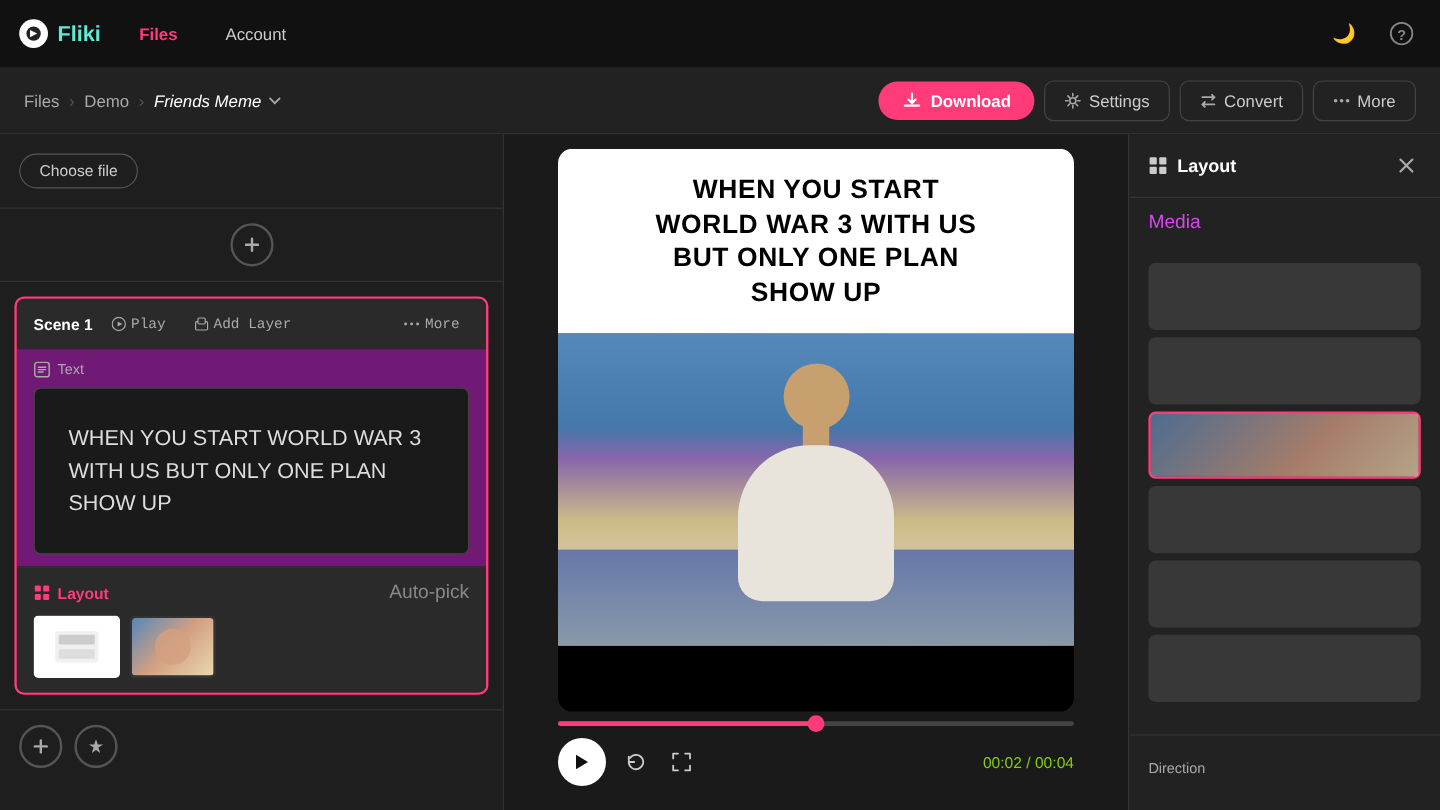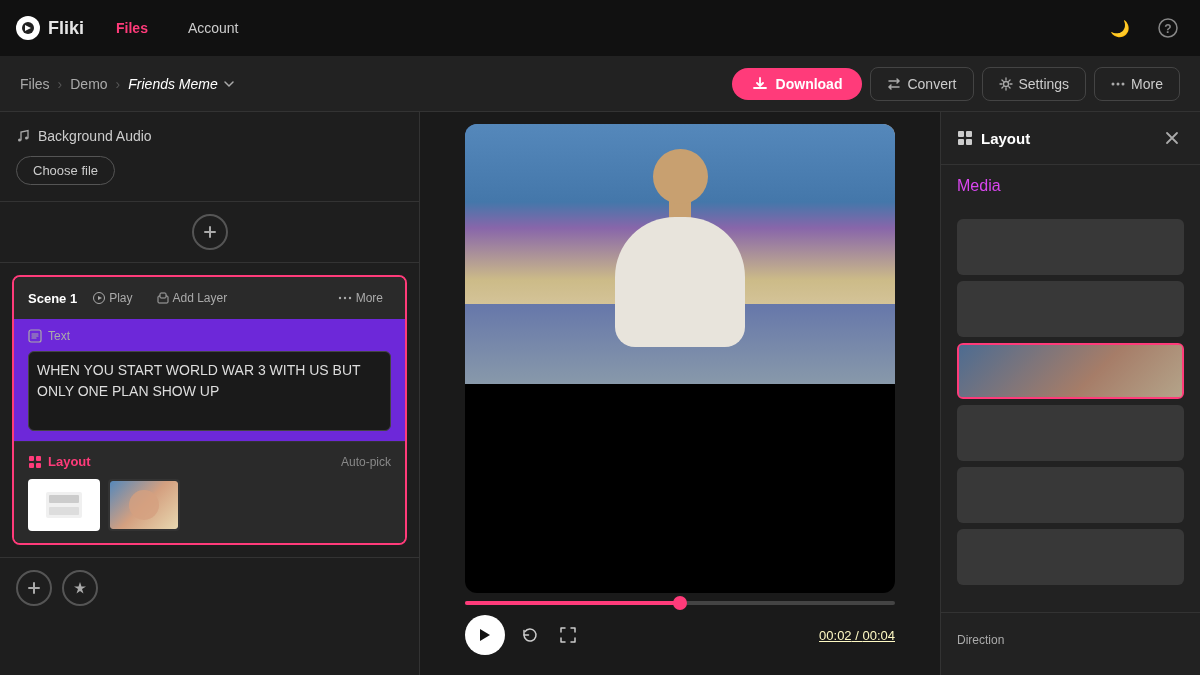--- a/index.html
+++ b/index.html
@@ -23,21 +23,21 @@
       padding: 0 16px;
       gap: 24px;
       flex-shrink: 0;
     }
     .nav-logo {
       display: flex;
       align-items: center;
       gap: 8px;
       font-weight: 700;
       font-size: 18px;
-      color: #e5e5e5;
+      color: #5eead4;
     }
     .nav-logo-icon {
       width: 24px;
       height: 24px;
       background: #fff;
       border-radius: 50%;
       display: flex;
       align-items: center;
       justify-content: center;
       color: #111;
@@ -216,41 +216,42 @@
       display: flex;
       align-items: center;
       gap: 4px;
       background: transparent;
       border: none;
       color: #aaa;
       font-size: 12px;
       cursor: pointer;
       padding: 4px 8px;
       border-radius: 4px;
+      font-family: Liberation Mono, monospace;
     }
     .scene-btn.more { margin-left: auto; }
 
     .text-layer {
       padding: 10px 14px;
-      background: #6d28d9;
+      background: #701a75;
     }
     .layer-label {
       display: flex;
       align-items: center;
       gap: 6px;
       font-size: 12px;
       color: #aaa;
       margin-bottom: 8px;
     }
     .text-content-box {
       background: #1a1a1a;
       border: 1px solid #444;
       border-radius: 6px;
-      padding: 8px;
-      font-size: 14px;
+      padding: 28px;
+      font-size: 18px;
       color: #ddd;
       line-height: 1.5;
       min-height: 80px;
     }
 
     .layout-section {
       padding: 12px 14px;
       background: #2a2a2a;
       border-top: 1px solid #333;
     }
@@ -262,21 +263,21 @@
     }
     .layout-label {
       display: flex;
       align-items: center;
       gap: 6px;
       font-size: 13px;
       font-weight: 600;
       color: #ff3b7a;
     }
     .auto-pick-text {
-      font-size: 12px;
+      font-size: 16px;
       color: #888;
     }
     .layout-thumbs {
       display: flex;
       gap: 8px;
     }
     .layout-thumb {
       width: 72px;
       height: 52px;
       border-radius: 4px;
@@ -421,23 +422,22 @@
     .play-btn {
       width: 40px;
       height: 40px;
       background: #fff;
       border-radius: 50%;
       color: #111;
       font-size: 14px;
     }
     .time-display {
       font-size: 13px;
-      color: #fef9c3;
+      color: #84cc16;
       margin-left: auto;
-      text-decoration: underline;
     }
 
     
     .right-panel {
       width: 260px;
       background: #222;
       flex-shrink: 0;
       display: flex;
       flex-direction: column;
       border-left: 1px solid #333;
@@ -561,55 +561,47 @@
   </div>
   <div class="toolbar-right">
     <button class="btn-download">
       <svg width="16" height="16" viewBox="0 0 16 16" fill="none">
         <path d="M8 2v8M5 7l3 3 3-3M2 12h12" stroke="#fff" stroke-width="1.8" stroke-linecap="round"></path>
       </svg>
       <span>Download</span>
     </button>
     <button class="btn-toolbar">
       <svg width="14" height="14" viewBox="0 0 14 14" fill="none">
-        <path d="M2 4h10M10 2l2 2-2 2M12 10H2M4 8l-2 2 2 2" stroke="#aaa" stroke-width="1.5" stroke-linecap="round"></path>
-      </svg>
-      <span>Convert</span>
-    </button>
-    <button class="btn-toolbar">
-      <svg width="14" height="14" viewBox="0 0 14 14" fill="none">
         <circle cx="7" cy="7" r="2.5" stroke="#aaa" stroke-width="1.3"></circle>
         <path d="M7 1v2M7 11v2M1 7h2M11 7h2M2.93 2.93l1.41 1.41M9.66 9.66l1.41 1.41M2.93 11.07l1.41-1.41M9.66 4.34l1.41-1.41" stroke="#aaa" stroke-width="1.3" stroke-linecap="round"></path>
       </svg>
       <span>Settings</span>
+    </button>
+    <button class="btn-toolbar">
+      <svg width="14" height="14" viewBox="0 0 14 14" fill="none">
+        <path d="M2 4h10M10 2l2 2-2 2M12 10H2M4 8l-2 2 2 2" stroke="#aaa" stroke-width="1.5" stroke-linecap="round"></path>
+      </svg>
+      <span>Convert</span>
     </button>
     <button class="btn-toolbar">
       <svg width="14" height="14" viewBox="0 0 14 14" fill="none">
         <circle cx="2" cy="7" r="1.5" fill="#aaa"></circle>
         <circle cx="7" cy="7" r="1.5" fill="#aaa"></circle>
         <circle cx="12" cy="7" r="1.5" fill="#aaa"></circle>
       </svg>
       <span>More</span>
     </button>
   </div>
 </div>
 
 <div class="main-content">
 
   <div class="left-panel">
 
     <div class="audio-section">
-      <div class="section-label">
-        <svg width="14" height="14" viewBox="0 0 14 14" fill="none">
-          <path d="M5 11V3l7-1.5V9" stroke="#aaa" stroke-width="1.3" stroke-linecap="round"></path>
-          <circle cx="3.5" cy="11" r="1.5" fill="#aaa"></circle>
-          <circle cx="10.5" cy="9" r="1.5" fill="#aaa"></circle>
-        </svg>
-        <span>Background Audio</span>
-      </div>
       <button class="choose-file-btn">Choose file</button>
     </div>
 
     <div class="add-scene-row">
       <button class="add-btn-circle">
         <svg width="16" height="16" viewBox="0 0 16 16" fill="none">
           <path d="M8 3v10M3 8h10" stroke="#aaa" stroke-width="2" stroke-linecap="round"></path>
         </svg>
       </button>
     </div>
@@ -694,20 +686,25 @@
         <svg width="16" height="16" viewBox="0 0 16 16" fill="none">
           <path d="M8 2l1.5 4.5H14L10 9l1.5 4.5L8 11l-3.5 2.5L6 9 2 6.5h4.5L8 2z" fill="#aaa"></path>
         </svg>
       </button>
     </div>
   </div>
 
   <div class="center-panel">
     <div class="video-preview">
 
+      <div class="meme-top">
+        <div class="meme-text">
+          WHEN YOU START<br>WORLD WAR 3 WITH US<br>BUT ONLY ONE PLAN<br>SHOW UP
+        </div>
+      </div>
 
       <div class="meme-image">
         <div class="scene-bg"></div>
         <div class="counter-top"></div>
 
         <div style="position:absolute;top:10px;left:50%;transform:translateX(-50%);width:200px;height:240px;">
 
           <div style="width:55px;height:55px;background:#c8a070;border-radius:50%;margin:0 auto;position:relative;top:15px;z-index:2;"></div>
 
           <div style="width:22px;height:20px;background:#c8a070;margin:0 auto;position:relative;top:12px;z-index:1;"></div>

